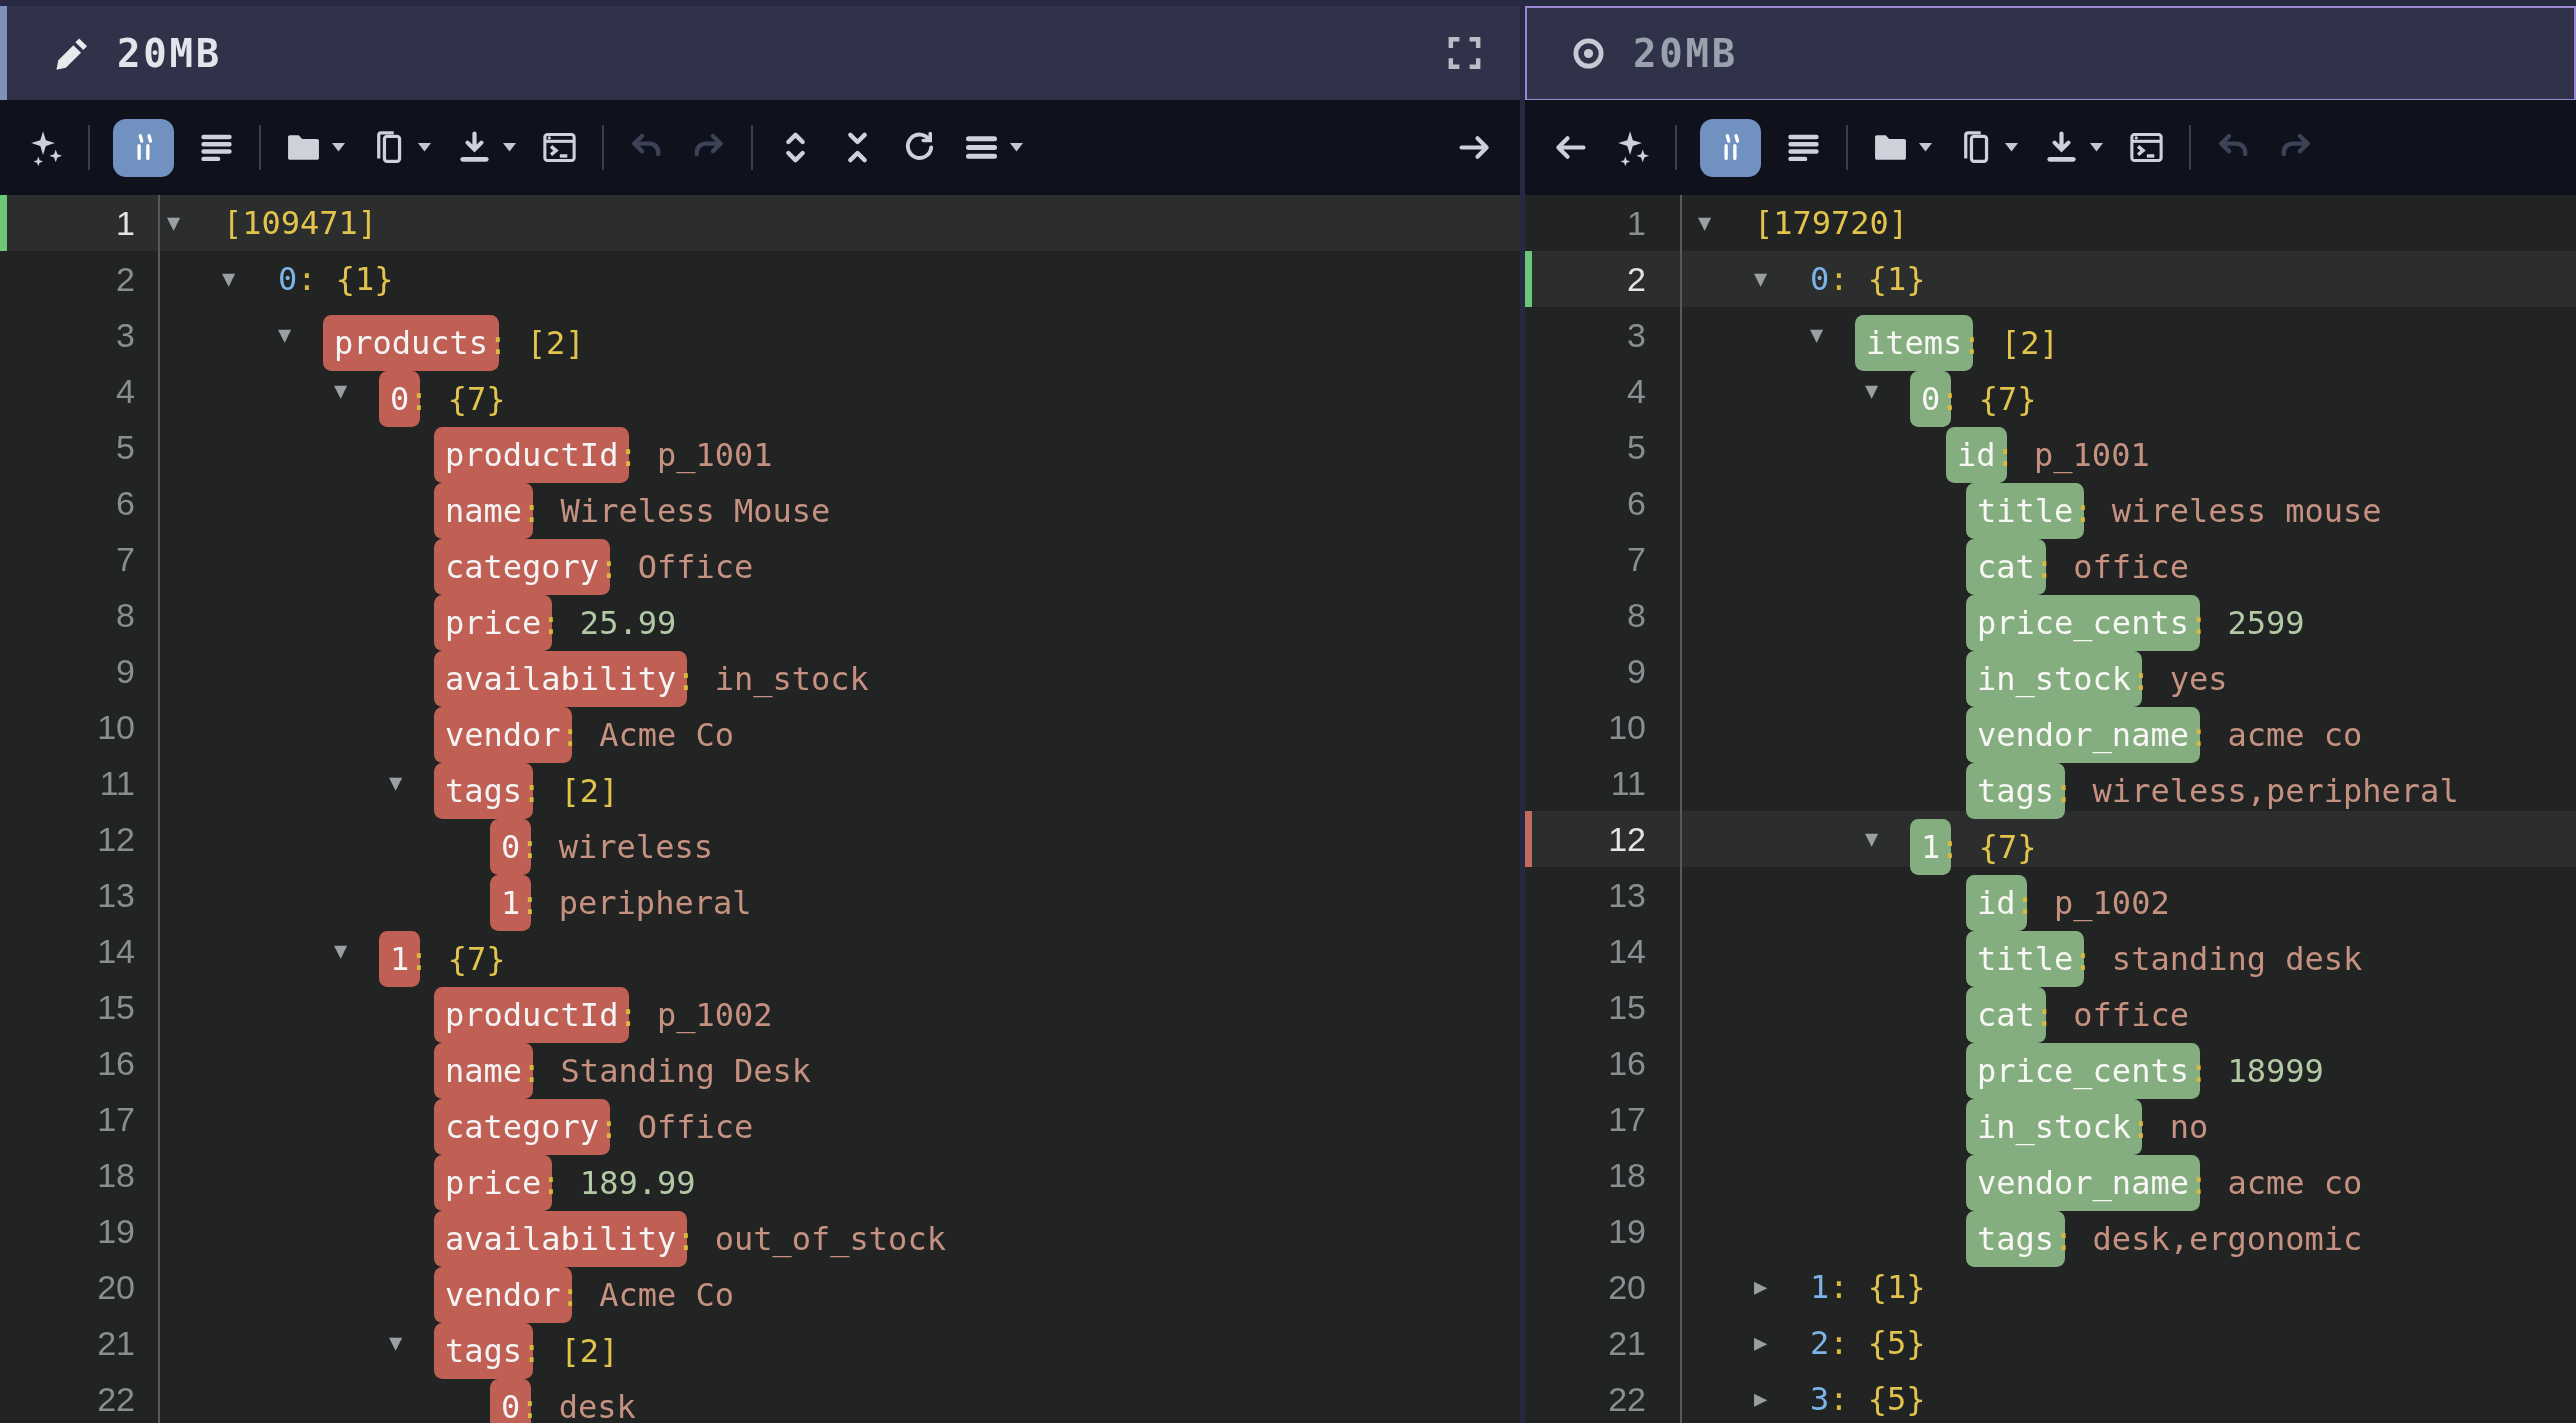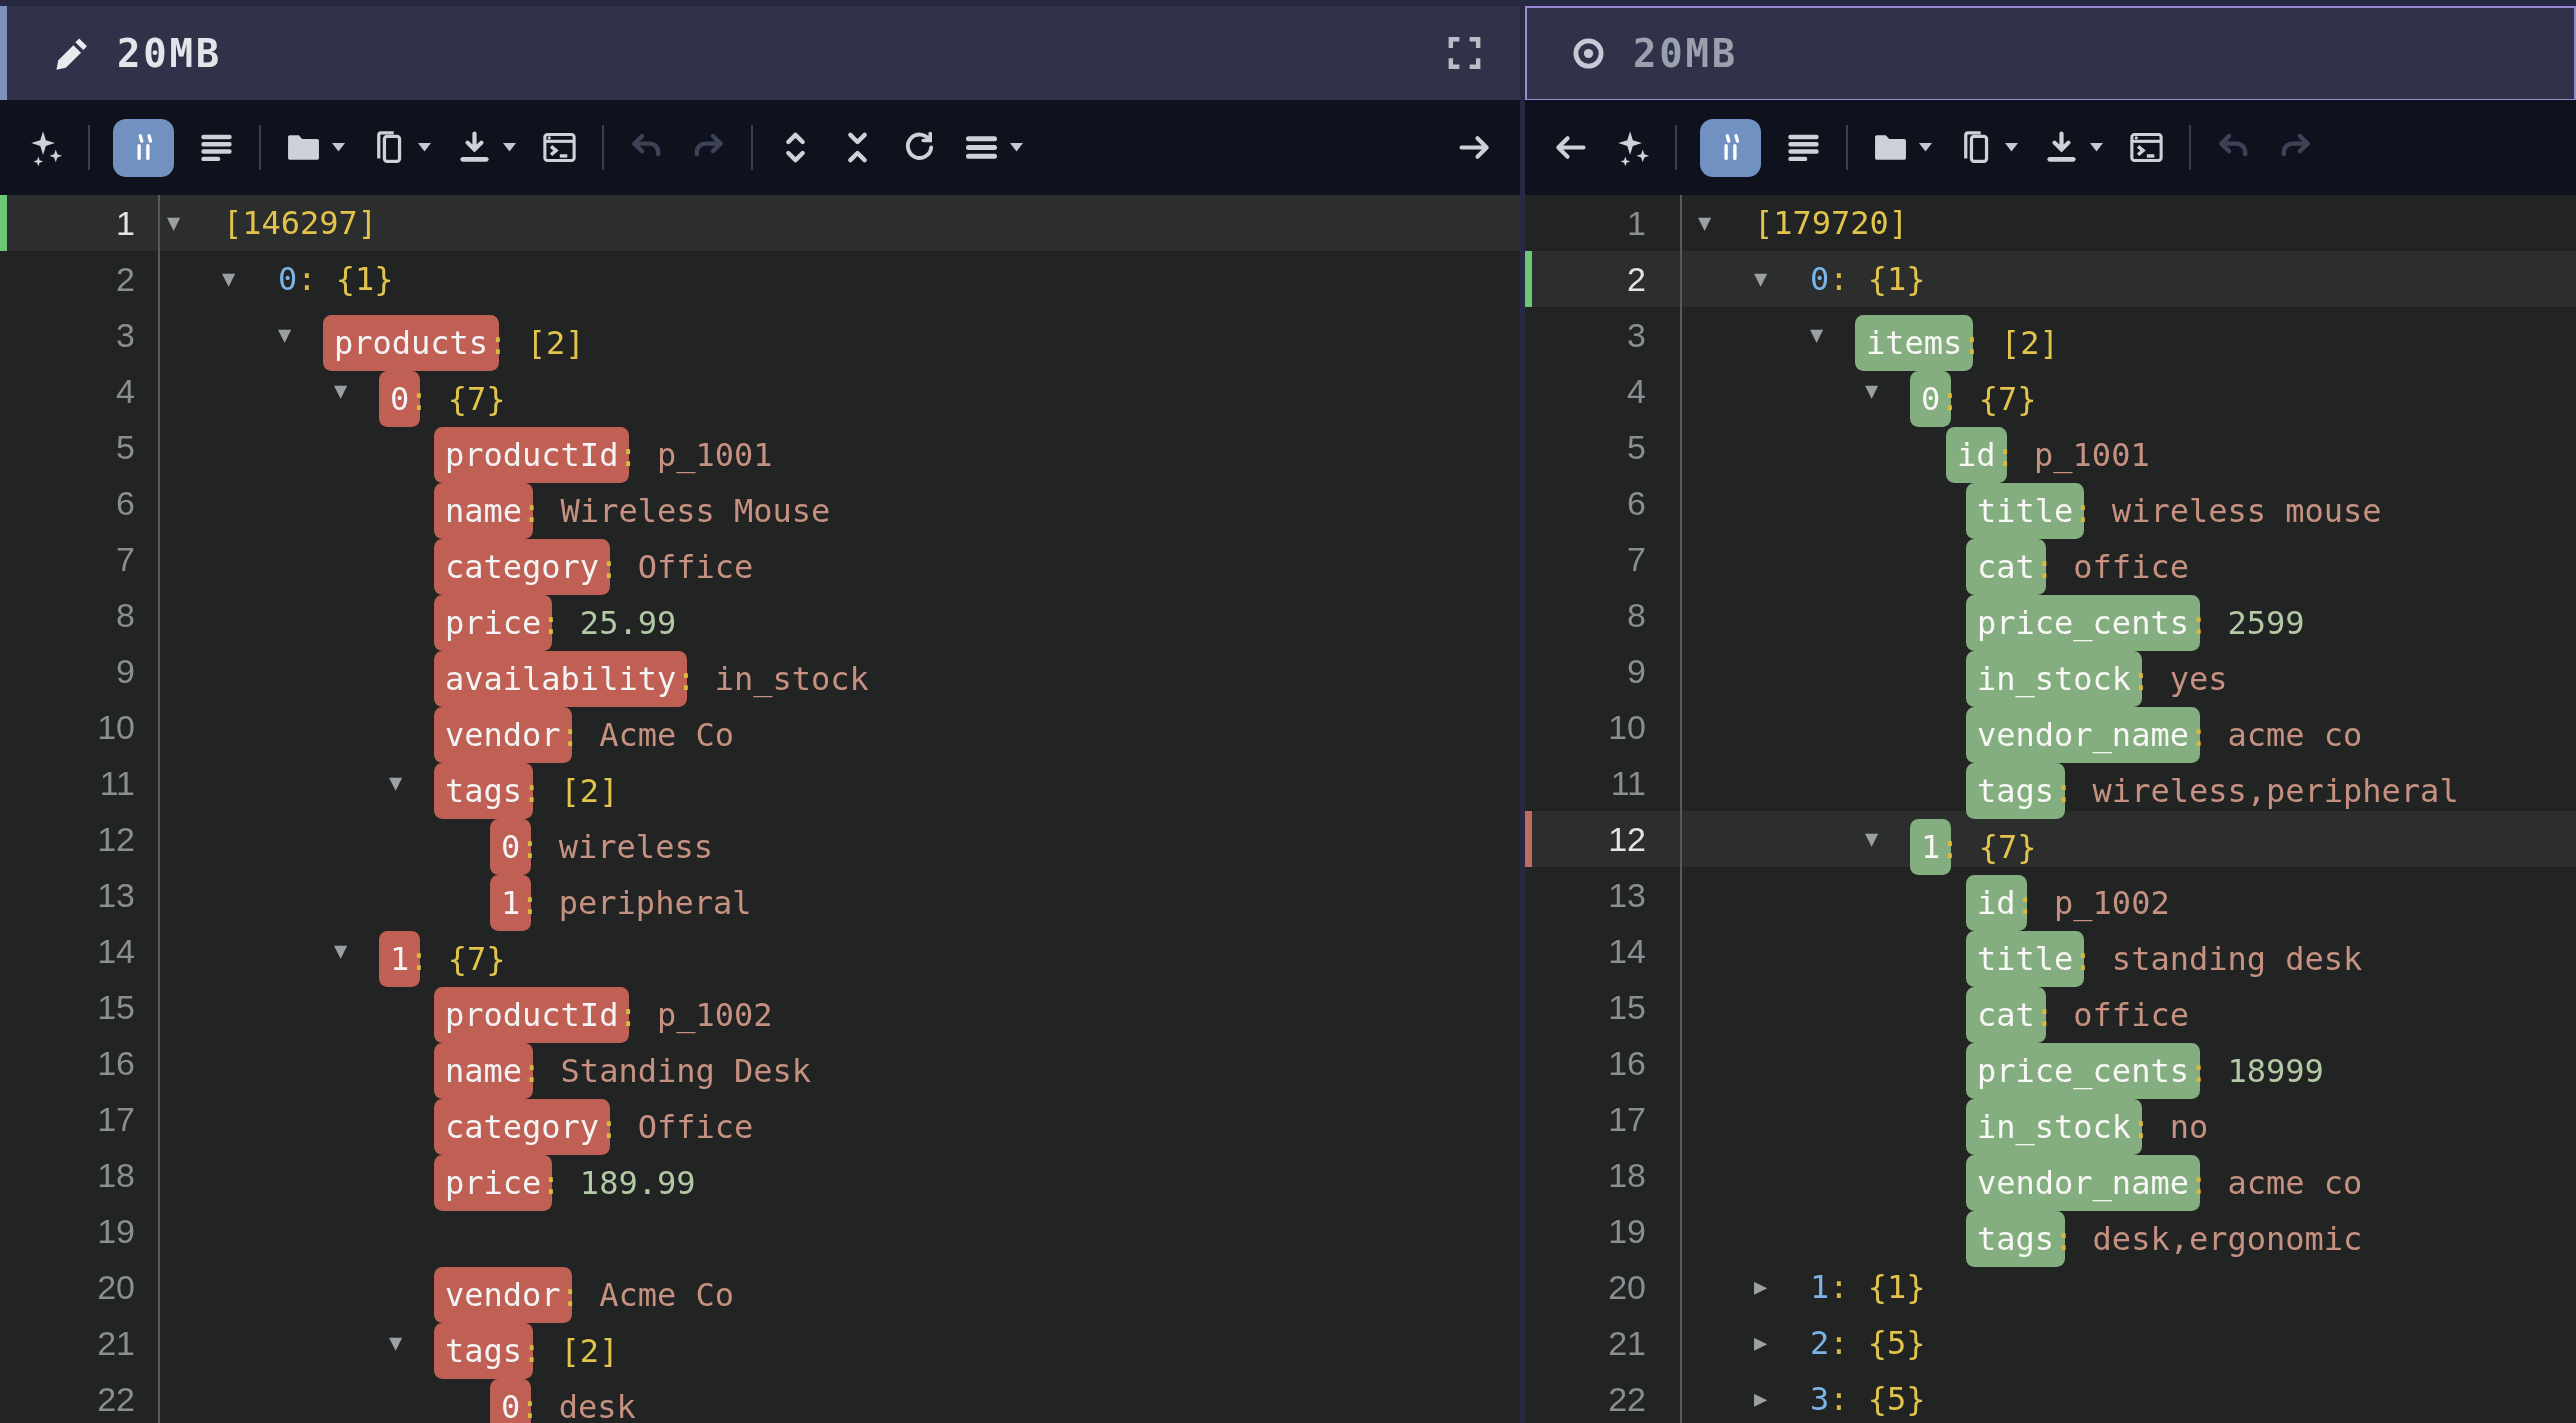--- a/index.html
+++ b/index.html
@@ -214,21 +214,21 @@
               <path d="M4 12h15M13.8 6.3L19.5 12l-5.7 5.7"></path>
             </svg>
           </span>
         </button>
       </div>
     <div class="content" id="left-content">
       <div class="gutter-line" style="left:158px"></div>
     <div class="row sel">
           <div class="stripe" style="background: rgb(108, 199, 118);"></div>
           <span class="ln" style="width: 135px;">1</span>
-          <span class="code" style="left: 223px;"><span class="tri">▼</span><span class="v-count">[146297]</span></span>
+          <span class="code" style="left: 223px;"><span class="tri">▼</span><span class="v-count">[109471]</span></span>
         </div>
         <div class="row">
           <span class="ln" style="width: 135px;">2</span>
           <span class="code" style="left: 278px;"><span class="tri">▼</span><span class="key k-idx">0</span><span class="colon">: </span><span class="v-count">{1}</span></span>
         </div>
         <div class="row">
           <span class="ln" style="width: 135px;">3</span>
           <span class="code" style="left: 334px;"><span class="tri">▼</span><span class="key k-del">products</span><span class="colon">: </span><span class="v-count">[2]</span></span>
         </div>
         <div class="row">
@@ -286,20 +286,21 @@
         <div class="row">
           <span class="ln" style="width: 135px;">17</span>
           <span class="code" style="left: 445px;"><span class="key k-del">category</span><span class="colon">: </span><span class="v-str">Office</span></span>
         </div>
         <div class="row">
           <span class="ln" style="width: 135px;">18</span>
           <span class="code" style="left: 445px;"><span class="key k-del">price</span><span class="colon">: </span><span class="v-num">189.99</span></span>
         </div>
         <div class="row">
           <span class="ln" style="width: 135px;">19</span>
+          <span class="code" style="left: 445px;"><span class="key k-del">availability</span><span class="colon">: </span><span class="v-str">out_of_stock</span></span>
         </div>
         <div class="row">
           <span class="ln" style="width: 135px;">20</span>
           <span class="code" style="left: 445px;"><span class="key k-del">vendor</span><span class="colon">: </span><span class="v-str">Acme Co</span></span>
         </div>
         <div class="row">
           <span class="ln" style="width: 135px;">21</span>
           <span class="code" style="left: 445px;"><span class="tri">▼</span><span class="key k-del">tags</span><span class="colon">: </span><span class="v-count">[2]</span></span>
         </div>
         <div class="row">

